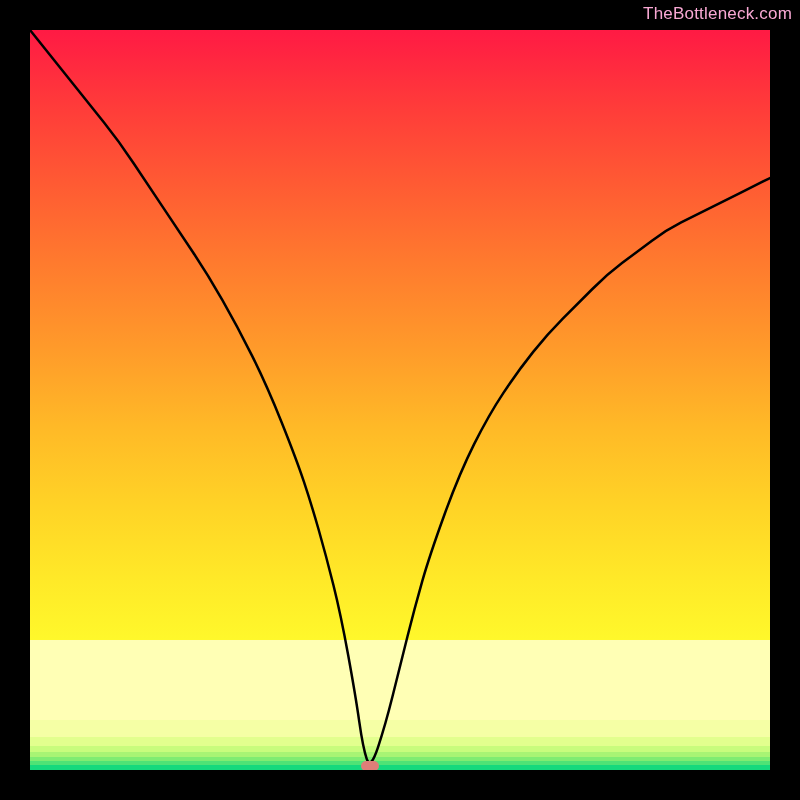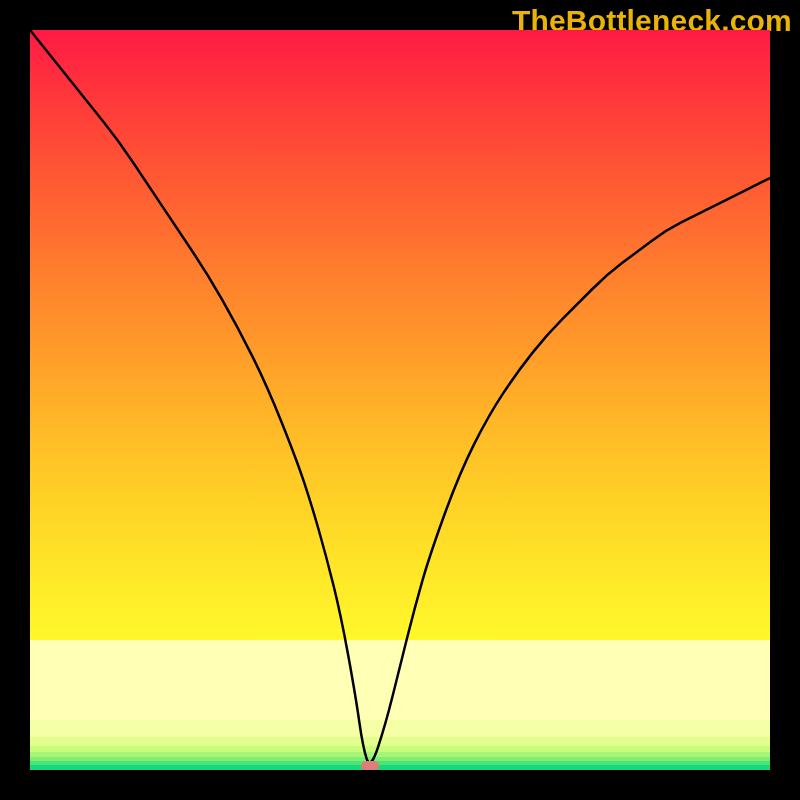--- a/index.html
+++ b/index.html
@@ -63,23 +63,23 @@
     height: 10px;
     background: #de7e78;
     border-radius: 5px;
     transform: translate(-50%, -50%);
   }
   .watermark {
     position: absolute;
     top: 4px;
     right: 8px;
     font-family: Arial, Helvetica, sans-serif;
-    font-size: 30px;
-    font-weight: 700;
-    color: #eab308;
+    font-size: 17px;
+    font-weight: 400;
+    color: #f9a8d4;
     letter-spacing: 0.2px;
   }
 </style>
 </head>
 <body>
 
 <div class="frame">
   <div class="watermark">TheBottleneck.com</div>
 
   <div class="plot">

